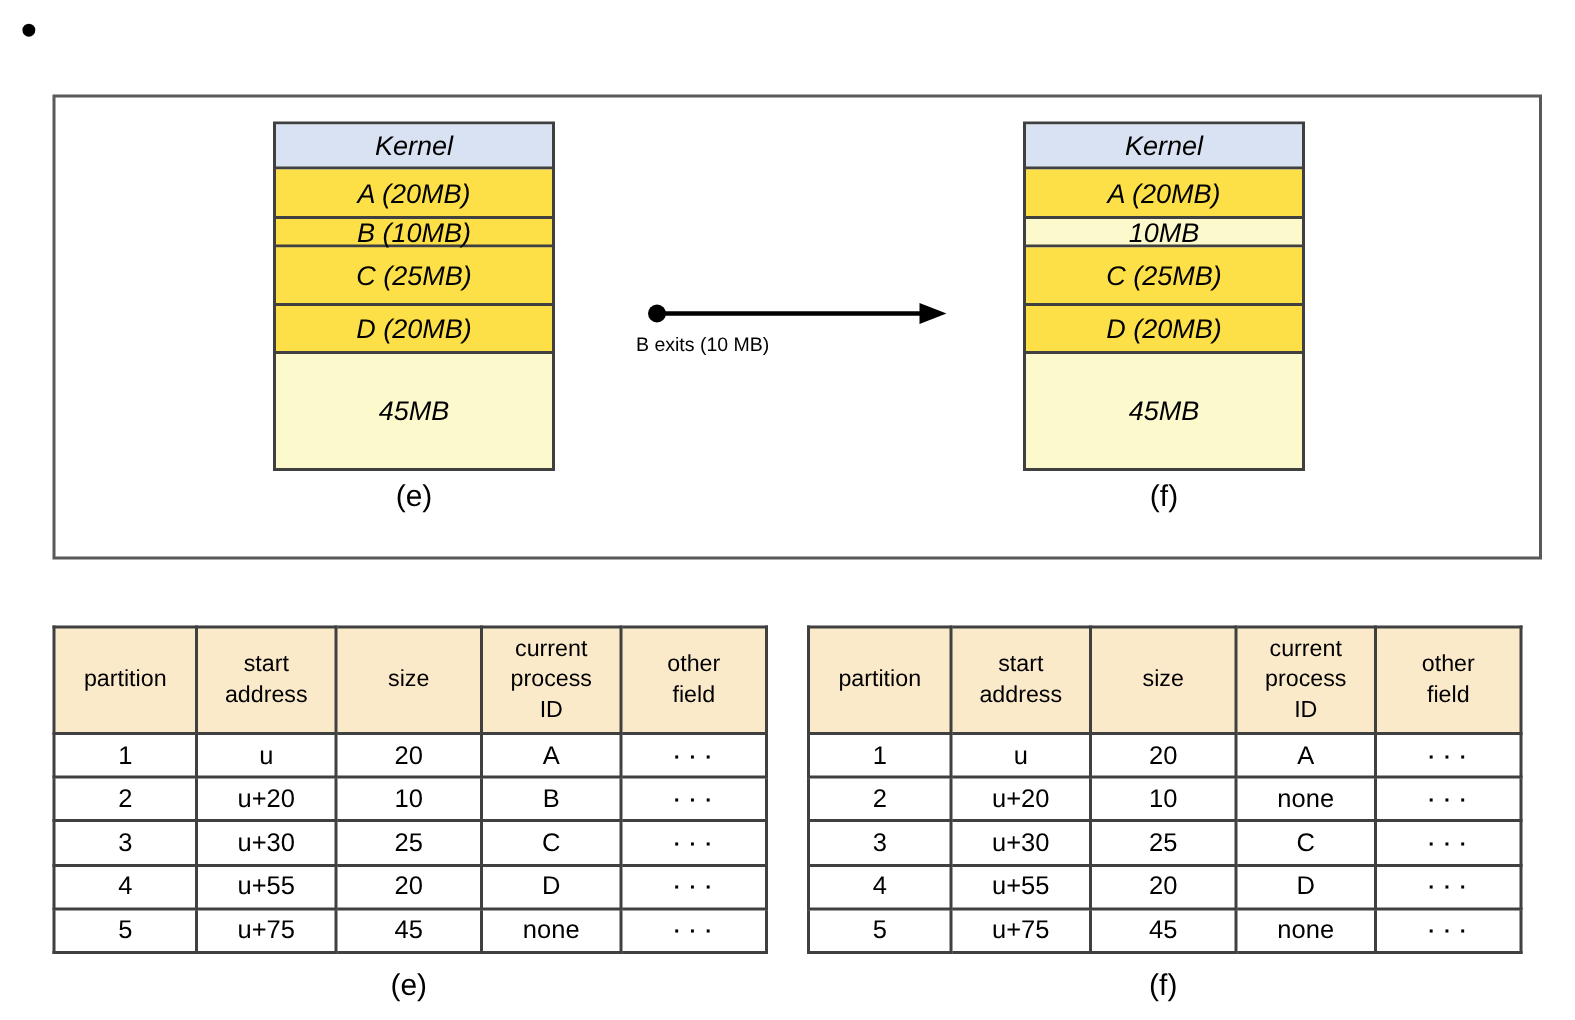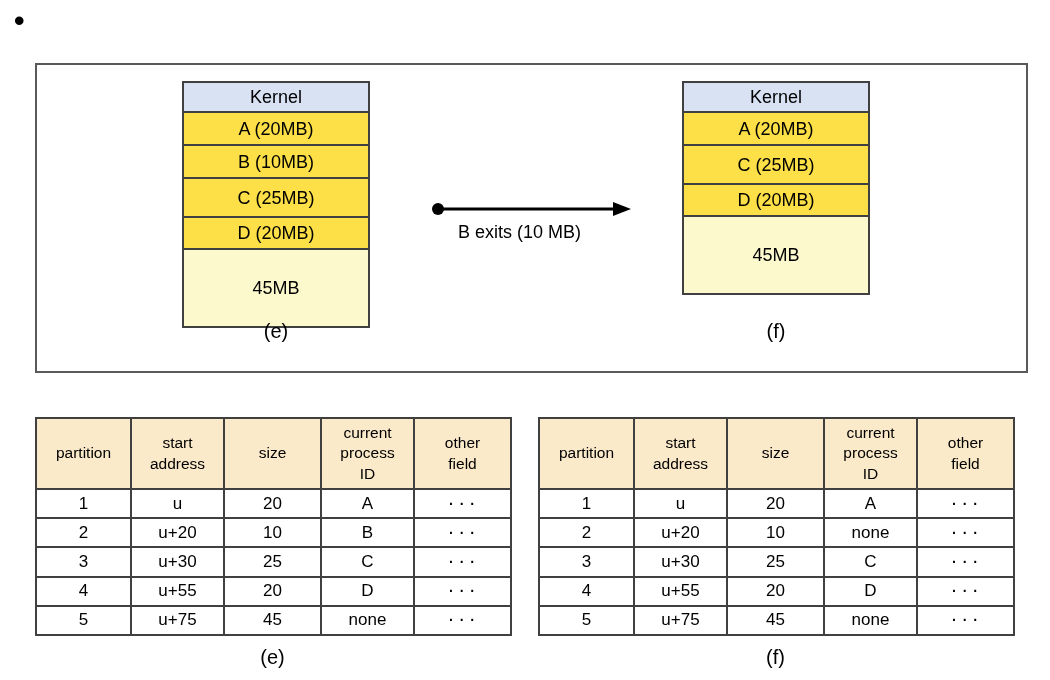--- a/index.html
+++ b/index.html
@@ -42,39 +42,39 @@
     border: 2px solid var(--border);
     box-sizing: border-box;
     background: #fff;
   }
   .mem-diagram.left  { left: 182px; top: 81px; }
   .mem-diagram.right { left: 682px; top: 81px; }
   .mem-seg {
     box-sizing: border-box;
     border-bottom: 2px solid var(--border);
     display: flex; align-items: center; justify-content: center;
-    font-size: 18px; line-height: 1; background: #fff;
+    font-size: 18px; line-height: 1; background: #fff; font-style: italic;
   }
   .mem-seg:last-child { border-bottom: none; }
   .fill-kernel { background: var(--kernel-fill); }
   .fill-free   { background: var(--free-fill); }
   .fill-white  { background: #fde047; }
 
   .diagram-caption {
     position: absolute; width: 188px; top: 320px;
     text-align: center; font-size: 20px;
   }
   .diagram-caption.left  { left: 182px; }
   .diagram-caption.right { left: 682px; }
 
   
   .arrow-wrap { position: absolute; left: 427px; top: 194px; width: 204px; height: 30px; }
   .arrow-label {
-    position: absolute; left: 412px; top: 222px; width: 215px;
-    text-align: center; font-size: 18px;
+    position: absolute; left: 424px; top: 222px; width: 215px;
+    font-size: 13px;
   }
 
   
   .mem-table {
     position: absolute; top: 417px;
     border-collapse: collapse; table-layout: fixed;
     background: #fff;
   }
   .mem-table.left  { left: 35px; }
   .mem-table.right { left: 538px; }
@@ -103,39 +103,40 @@
 
 <div class="title-row">
   <span class="title-bullet">•</span>
 </div>
 
 <div class="outer-panel"></div>
 
 <div class="mem-diagram left">
     <div class="mem-seg fill-kernel" style="height: 30px;">Kernel</div>
     <div class="mem-seg fill-white" style="height: 33px;">A (20MB)</div>
-    <div class="mem-seg fill-white" style="height: 33px;">B (10MB)</div>
+    <div class="mem-seg fill-white" style="height: 19px;">B (10MB)</div>
     <div class="mem-seg fill-white" style="height: 39px;">C (25MB)</div>
     <div class="mem-seg fill-white" style="height: 32px;">D (20MB)</div>
     <div class="mem-seg fill-free" style="height: 76px;">45MB</div>
   </div>
 <div class="diagram-caption left">(e)</div>
 
 <div class="arrow-wrap">
   <svg width="204" height="30" viewBox="0 0 204 30" xmlns="http://www.w3.org/2000/svg">
     <line x1="11" y1="15" x2="188" y2="15" stroke="#000" stroke-width="3"></line>
     <circle cx="11" cy="15" r="6" fill="#000"></circle>
     <polygon points="186,8 204,15 186,22" fill="#000"></polygon>
   </svg>
 </div>
 <div class="arrow-label">B exits (10 MB)</div>
 
 <div class="mem-diagram right">
     <div class="mem-seg fill-kernel" style="height: 30px;">Kernel</div>
     <div class="mem-seg fill-white" style="height: 33px;">A (20MB)</div>
+    <div class="mem-seg fill-free" style="height: 19px;">10MB</div>
     <div class="mem-seg fill-white" style="height: 39px;">C (25MB)</div>
     <div class="mem-seg fill-white" style="height: 32px;">D (20MB)</div>
     <div class="mem-seg fill-free" style="height: 76px;">45MB</div>
   </div>
 <div class="diagram-caption right">(f)</div>
 
 <table class="mem-table left">
   <colgroup>
     <col style="width:95px">
       <col style="width:93px">

